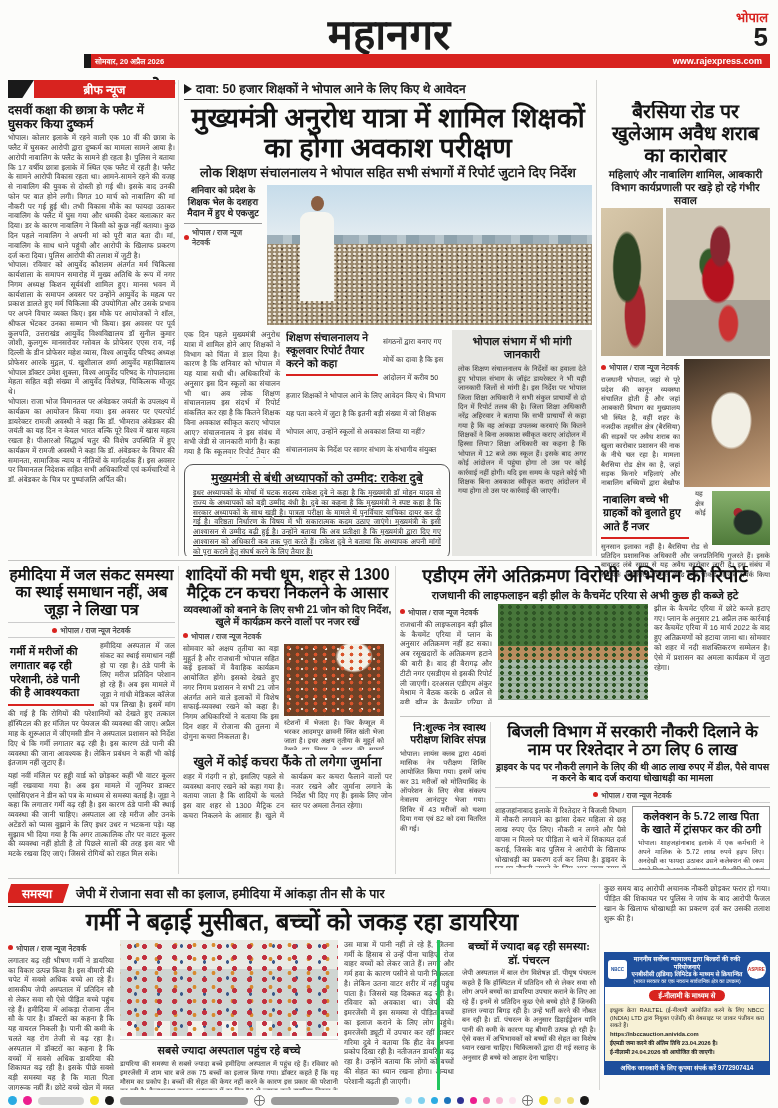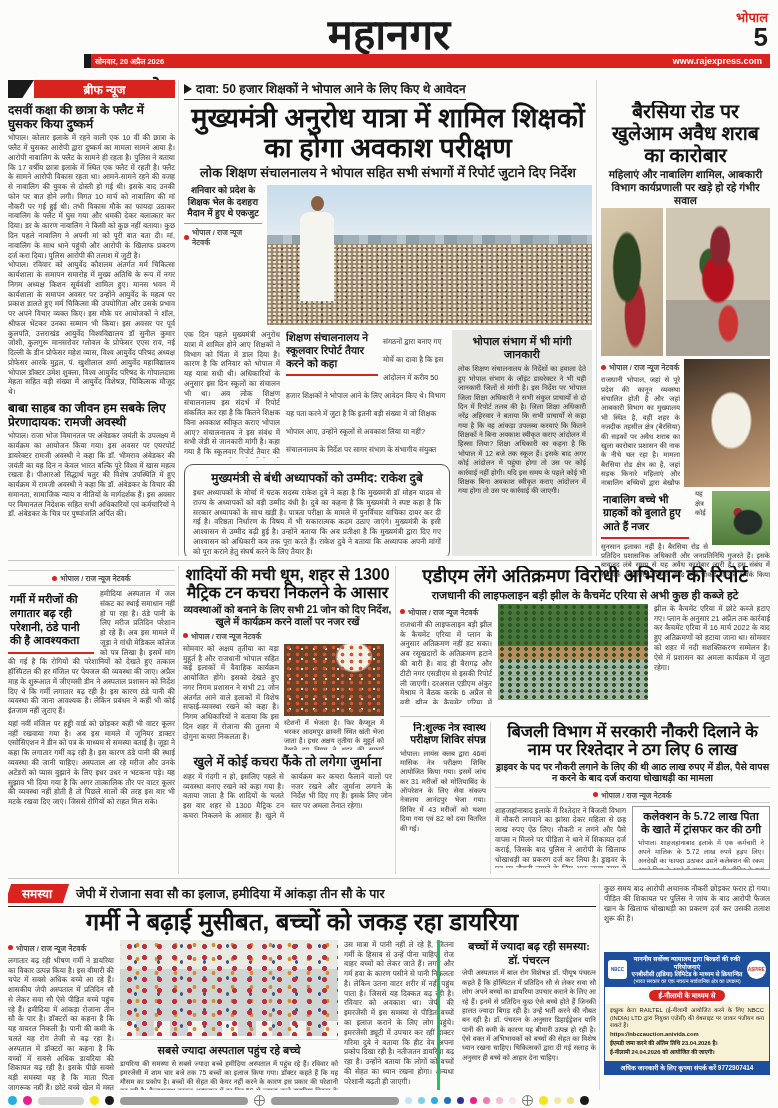--- a/index.html
+++ b/index.html
@@ -41,21 +41,21 @@
   .caption{font-size:9px;font-weight:800;line-height:1.3;text-align:center;
            border-bottom:1px solid #999;padding-bottom:3px;}
   .photo{position:relative;overflow:hidden;background:#bbb;flex:0 0 auto;}
   .ms-body{position:relative;margin-top:5px;height:232px;overflow:hidden;}
   .graybox{position:absolute;right:0;top:0;width:128px;height:228px;background:#e6e6e2;padding:5px 6px;overflow:hidden;}
   .graybox h4{font-size:11px;font-weight:800;text-align:center;margin:0 0 3px 0;line-height:1.2;}
   .ms-textrow{margin-right:142px;display:flex;gap:6px;height:128px;overflow:hidden;}
   .inset-q{float:left;width:88px;font-size:10.5px;font-weight:800;line-height:1.25;
            border-bottom:2px solid #d8231f;padding:1px 4px 4px 0;margin:0 5px 2px 0;}
   .cmbox{margin-right:142px;margin-top:6px;border:1.5px solid #555;border-radius:9px;
-         padding:4px 8px;height:86px;overflow:hidden;}
+         padding:4px 8px;height:86px;overflow:hidden;text-decoration:underline;}
   .cmbox h4{font-size:12px;font-weight:800;text-align:center;margin:0 0 2px 0;}
   
   .wbox h4{font-size:13px;font-weight:800;text-align:center;margin:2px 0;}
   .fraudbox{border:1px solid #999;padding:3px 5px;background:#fff;overflow:hidden;}
   .fraudbox h4{font-size:11px;font-weight:800;text-align:center;margin:0 0 2px 0;line-height:1.25;}
   
   .label-tab{background:#d8231f;color:#fff;font-weight:800;font-size:12px;padding:1px 14px;
              transform:skewX(-18deg);}
   .label-tab span{display:inline-block;transform:skewX(18deg);}
   .dr-top{display:flex;align-items:center;gap:10px;border-bottom:1.5px solid #222;padding-bottom:3px;}
@@ -158,21 +158,20 @@
       <div class="brief-tab">ब्रीफ न्यूज</div>
     </div>
     <div class="brief-story">
       <h3>दसवीं कक्षा की छात्रा के फ्लैट में घुसकर किया दुष्कर्म</h3>
       <p class="body-txt">भोपाल। कोलार इलाके में रहने वाली एक 10 वीं की छात्रा के फ्लैट में घुसकर आरोपी द्वारा दुष्कर्म का मामला सामने आया है। आरोपी नाबालिग के फ्लैट के सामने ही रहता है। पुलिस ने बताया कि 17 वर्षीय छात्रा इलाके में स्थित एक फ्लैट में रहती है। फ्लैट के सामने आरोपी विकास रहता था। आमने-सामने रहने की वजह से नाबालिग की युवक से दोस्ती हो गई थी। इसके बाद उनकी फोन पर बात होने लगी। विगत 10 मार्च को नाबालिग की मां नौकरी पर गई हुई थी। तभी विकास मौके का फायदा उठाकर नाबालिग के फ्लैट में घुस गया और धमकी देकर बलात्कार कर दिया। डर के कारण नाबालिग ने किसी को कुछ नहीं बताया। कुछ दिन पहले नाबालिग ने अपनी मां को पूरी बात बता दी। मां, नाबालिग के साथ थाने पहुंची और आरोपी के खिलाफ प्रकरण दर्ज करा दिया। पुलिस आरोपी की तलाश में जुटी है।</p>
     </div>
     <div class="brief-story">
       <p class="body-txt">भोपाल। रविवार को आयुर्वेद कौशलम अंतर्गत मर्म चिकित्सा कार्यशाला के समापन समारोह में मुख्य अतिथि के रूप में नगर निगम अध्यक्ष किशन सूर्यवंशी शामिल हुए। मानस भवन में कार्यशाला के समापन अवसर पर उन्होंने आयुर्वेद के महत्व पर प्रकाश डालते हुए मर्म चिकित्सा की उपयोगिता और उसके प्रभाव पर अपने विचार व्यक्त किए। इस मौके पर आयोजकों ने शॉल, श्रीफल भेंटकर उनका सम्मान भी किया। इस अवसर पर पूर्व कुलपति, उत्तराखंड आयुर्वेद विश्वविद्यालय डॉ सुनील कुमार जोशी, कुलगुरू मानसरोवर ग्लोबल के प्रोफेसर एएस राव, नई दिल्ली के डीन प्रोफेसर महेश व्यास, विश्व आयुर्वेद परिषद अध्यक्ष प्रोफेसर आरके मुद्गल, पं. खुशीलाल शर्मा आयुर्वेद महाविद्यालय भोपाल डॉक्टर उमेश शुक्ला, विश्व आयुर्वेद परिषद के गोपालदास मेहता सहित बड़ी संख्या में आयुर्वेद विशेषज्ञ, चिकित्सक मौजूद थे।</p>
     </div>
     <div class="brief-story">
-      <h3>बाबा साहब का जीवन हम सबके लिए प्रेरणादायक: रामजी अवस्थी</h3>
       <p class="body-txt">भोपाल। राजा भोज विमानतल पर अंबेडकर जयंती के उपलक्ष्य में कार्यक्रम का आयोजन किया गया। इस अवसर पर एयरपोर्ट डायरेक्टर रामजी अवस्थी ने कहा कि डॉ. भीमराव अंबेडकर की जयंती का यह दिन न केवल भारत बल्कि पूरे विश्व में खास महत्व रखता है। पीआरओ सिद्धार्थ चतुर की विशेष उपस्थिति में हुए कार्यक्रम में रामजी अवस्थी ने कहा कि डॉ. अंबेडकर के विचार की समानता, सामाजिक न्याय व नीतियों के मार्गदर्शक हैं। इस अवसर पर विमानतल निदेशक सहित सभी अधिकारियों एवं कर्मचारियों ने डॉ. अंबेडकर के चित्र पर पुष्पांजलि अर्पित की।</p>
     </div>
   </div>
 
   <div class="abs rule-v" style="left:178px;top:80px;height:476px;"></div>
 
   <div class="abs ovh" style="left:184px;top:80px;width:408px;height:476px;">
     <div class="kicker">
       <span class="tri"></span>
       <span>दावा: 50 हजार शिक्षकों ने भोपाल आने के लिए किए थे आवेदन</span>
@@ -246,20 +245,21 @@
       <div class="photo ph-bike">
           <i></i>
         </div>
       <p class="body-txt" style="font-size:7px;">यह क्षेत्र कोई सुनसान इलाका नहीं है। बैरसिया रोड से प्रतिदिन प्रशासनिक अधिकारी और जनप्रतिनिधि गुजरते हैं। इसके बावजूद लंबे समय से यह अवैध कारोबार जारी है। इस संबंध में सहायक आबकारी आयुक्त वीरेंद्र सिंह धाकड़ से जब संपर्क किया गया, तो उन्होंने कार्रवाई न होने के पीछे समय की कमी और सूचना न मिलने की बात कही। उनका यह जवाब भी विभागीय सजगता पर सवाल खड़े करता है। एक ओर सरकार नशा मुक्त भारत जैसे अभियानों को बढ़ावा दे रही है, वहीं दूसरी ओर राजधानी में इस तरह का खुला अवैध कारोबार नीति और जमीनी हकीकत के बीच के अंतर को उजागर करता है। अब देखना यह होगा कि प्रशासन इस मामले में क्या कार्रवाई करता है और क्या अवैध शराब के इस नेटवर्क पर प्रभावी रोक लगाई जा सकेगी।</p>
     </div>
   </div>
 
   <div class="abs rule-h" style="left:8px;top:560px;width:762px;"></div>
 
   <div class="abs ovh" style="left:8px;top:566px;width:167px;height:308px;">
+    <h1 class="hl" style="font-size:15.5px;">हमीदिया में जल संकट समस्या का स्थाई समाधान नहीं, अब जूड़ा ने लिखा पत्र</h1>
     <div class="byline center" style="margin-top:4px;">
       <span class="dot"></span>
       <span>भोपाल / राज न्यूज नेटवर्क</span>
     </div>
     <div class="ovh">
       <div class="pullq" style="float:left;width:82px;font-size:11px;">गर्मी में मरीजों की लगातार बढ़ रही परेशानी, ठंडे पानी की है आवश्यकता</div>
       <p class="body-txt">हमीदिया अस्पताल में जल संकट का स्थाई समाधान नहीं हो पा रहा है। ठंडे पानी के लिए मरीज प्रतिदिन परेशान हो रहे हैं। अब इस मामले में जूड़ा ने गांधी मेडिकल कॉलेज को पत्र लिखा है। इसमें मांग की गई है कि रोगियों की परेशानियों को देखते हुए तत्काल हॉस्पिटल की हर मंजिल पर पेयजल की व्यवस्था की जाए। अप्रैल माह के शुरूआत में जीएमसी डीन ने अस्पताल प्रशासन को निर्देश दिए थे कि गर्मी लगातार बढ़ रही है। इस कारण ठंडे पानी की व्यवस्था की जाना आवश्यक है। लेकिन प्रबंधन ने कहीं भी कोई इंतजाम नहीं जुटाए हैं।</p>
       <p class="body-txt" style="margin-top:3px;">यहां नवीं मंजिल पर हड्डी वार्ड को छोड़कर कहीं भी वाटर कूलर नहीं रखवाया गया है। अब इस मामले में जूनियर डाक्टर एसोसिएशन ने डीन को पत्र के माध्यम से समस्या बताई है। जूड़ा ने कहा कि लगातार गर्मी बढ़ रही है। इस कारण ठंडे पानी की स्थाई व्यवस्था की जानी चाहिए। अस्पताल आ रहे मरीज और उनके अटेंडरों को प्यास बुझाने के लिए इधर उधर न भटकना पड़े। यह सुझाव भी दिया गया है कि अगर तात्कालिक तौर पर वाटर कूलर की व्यवस्था नहीं होती है तो पिछले सालों की तरह इस बार भी मटके रखवा दिए जाएं। जिससे रोगियों को राहत मिल सके।</p>
     </div>
   </div>

